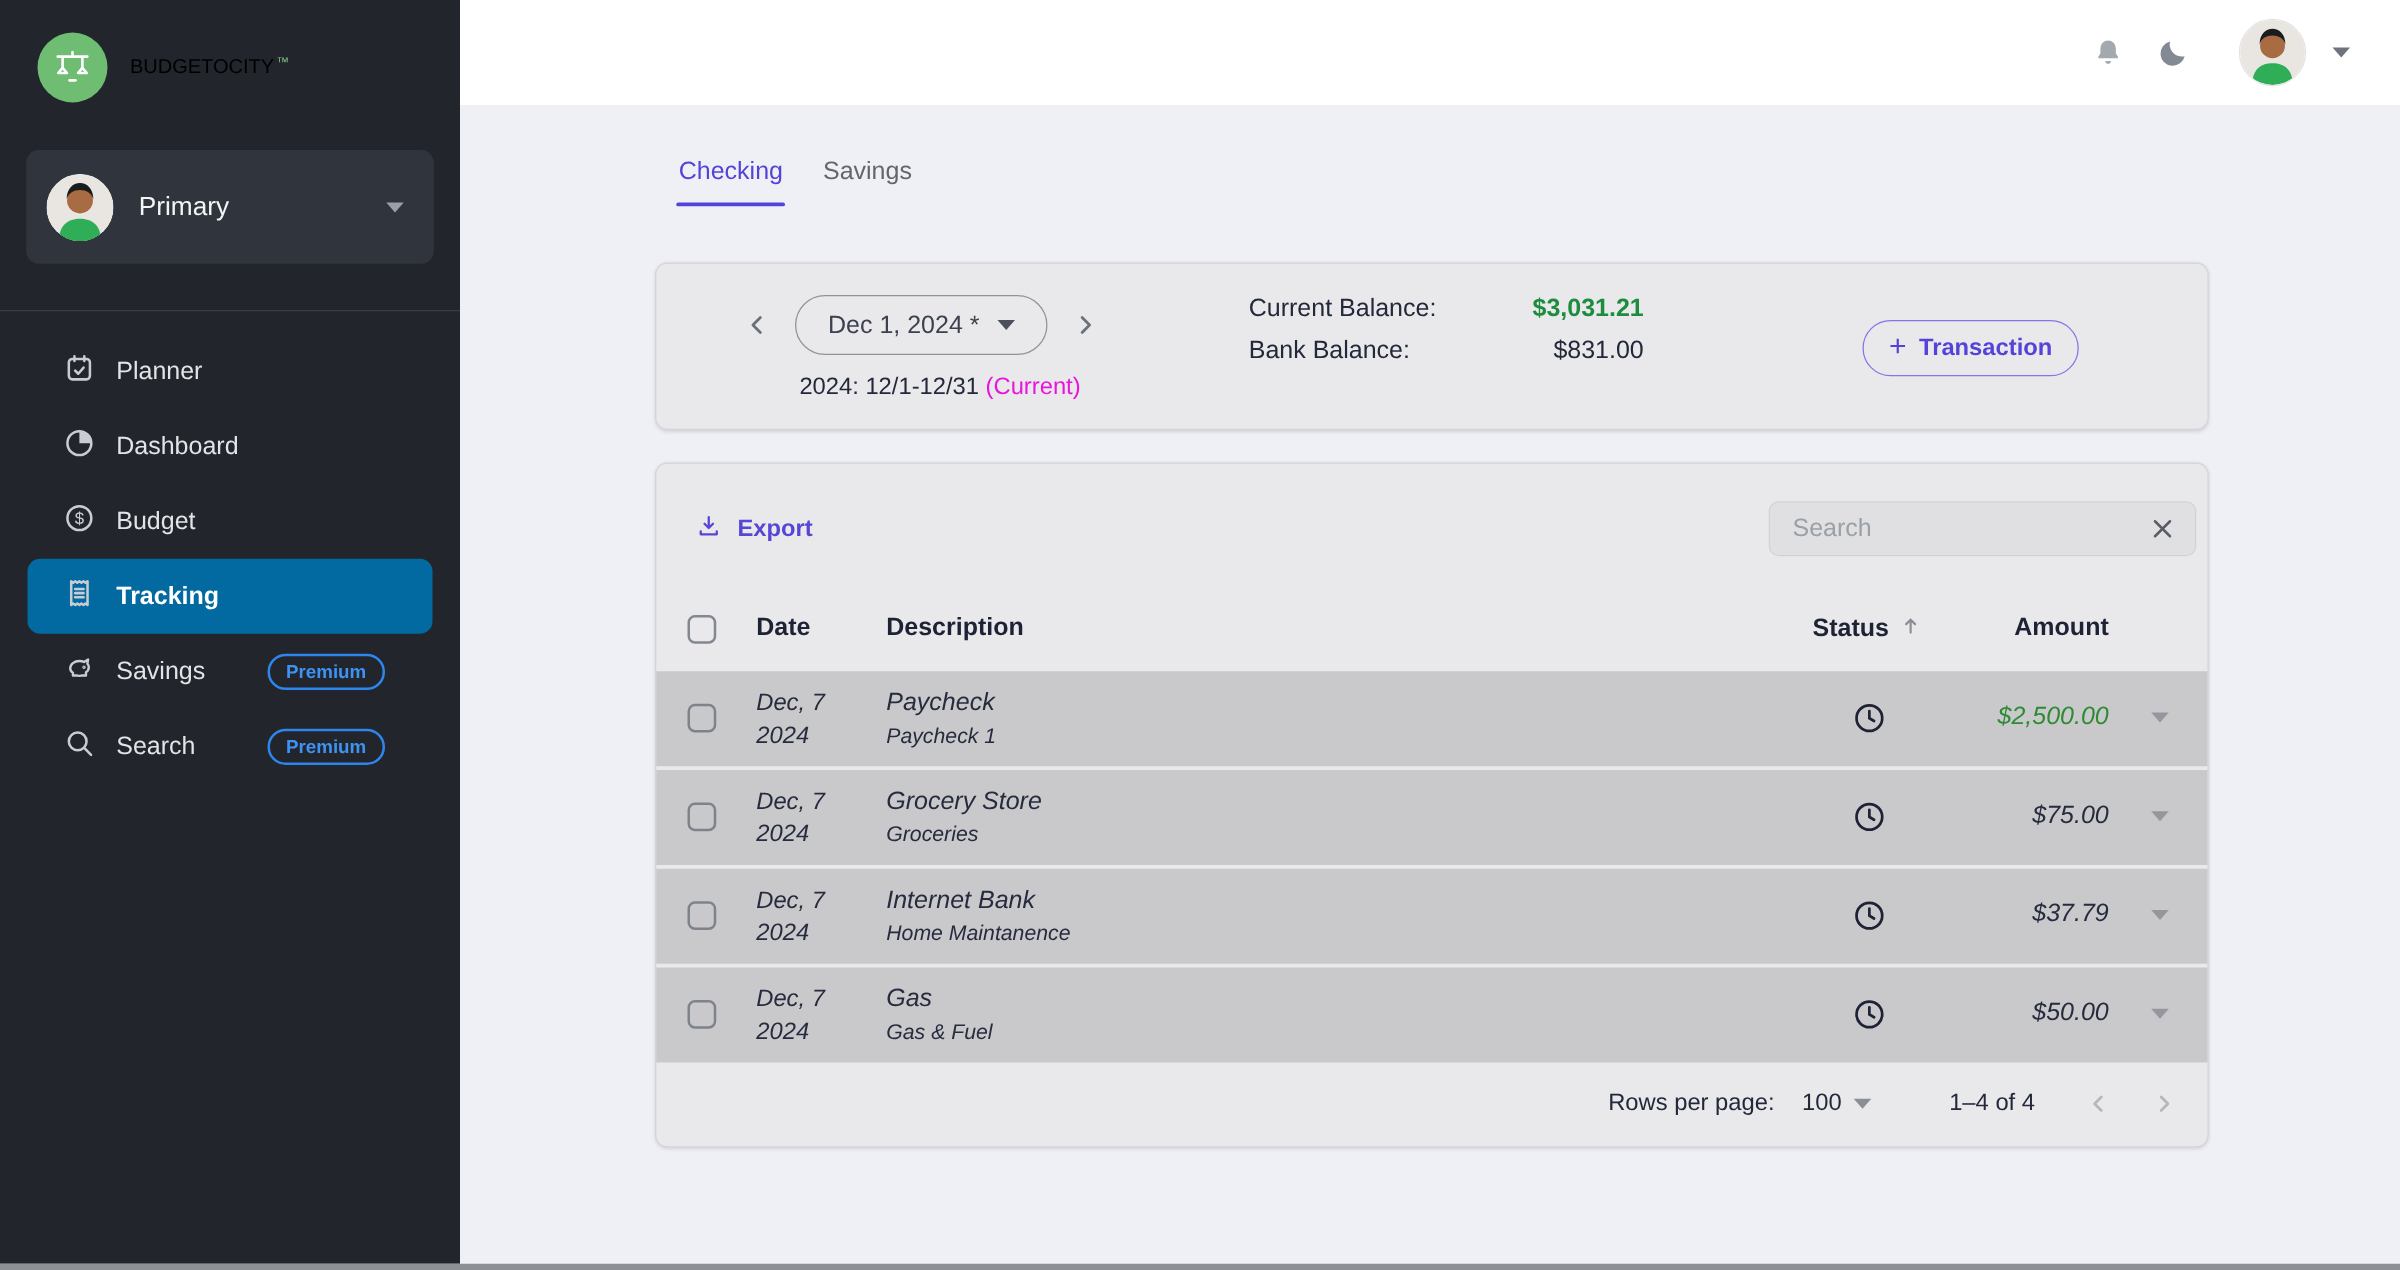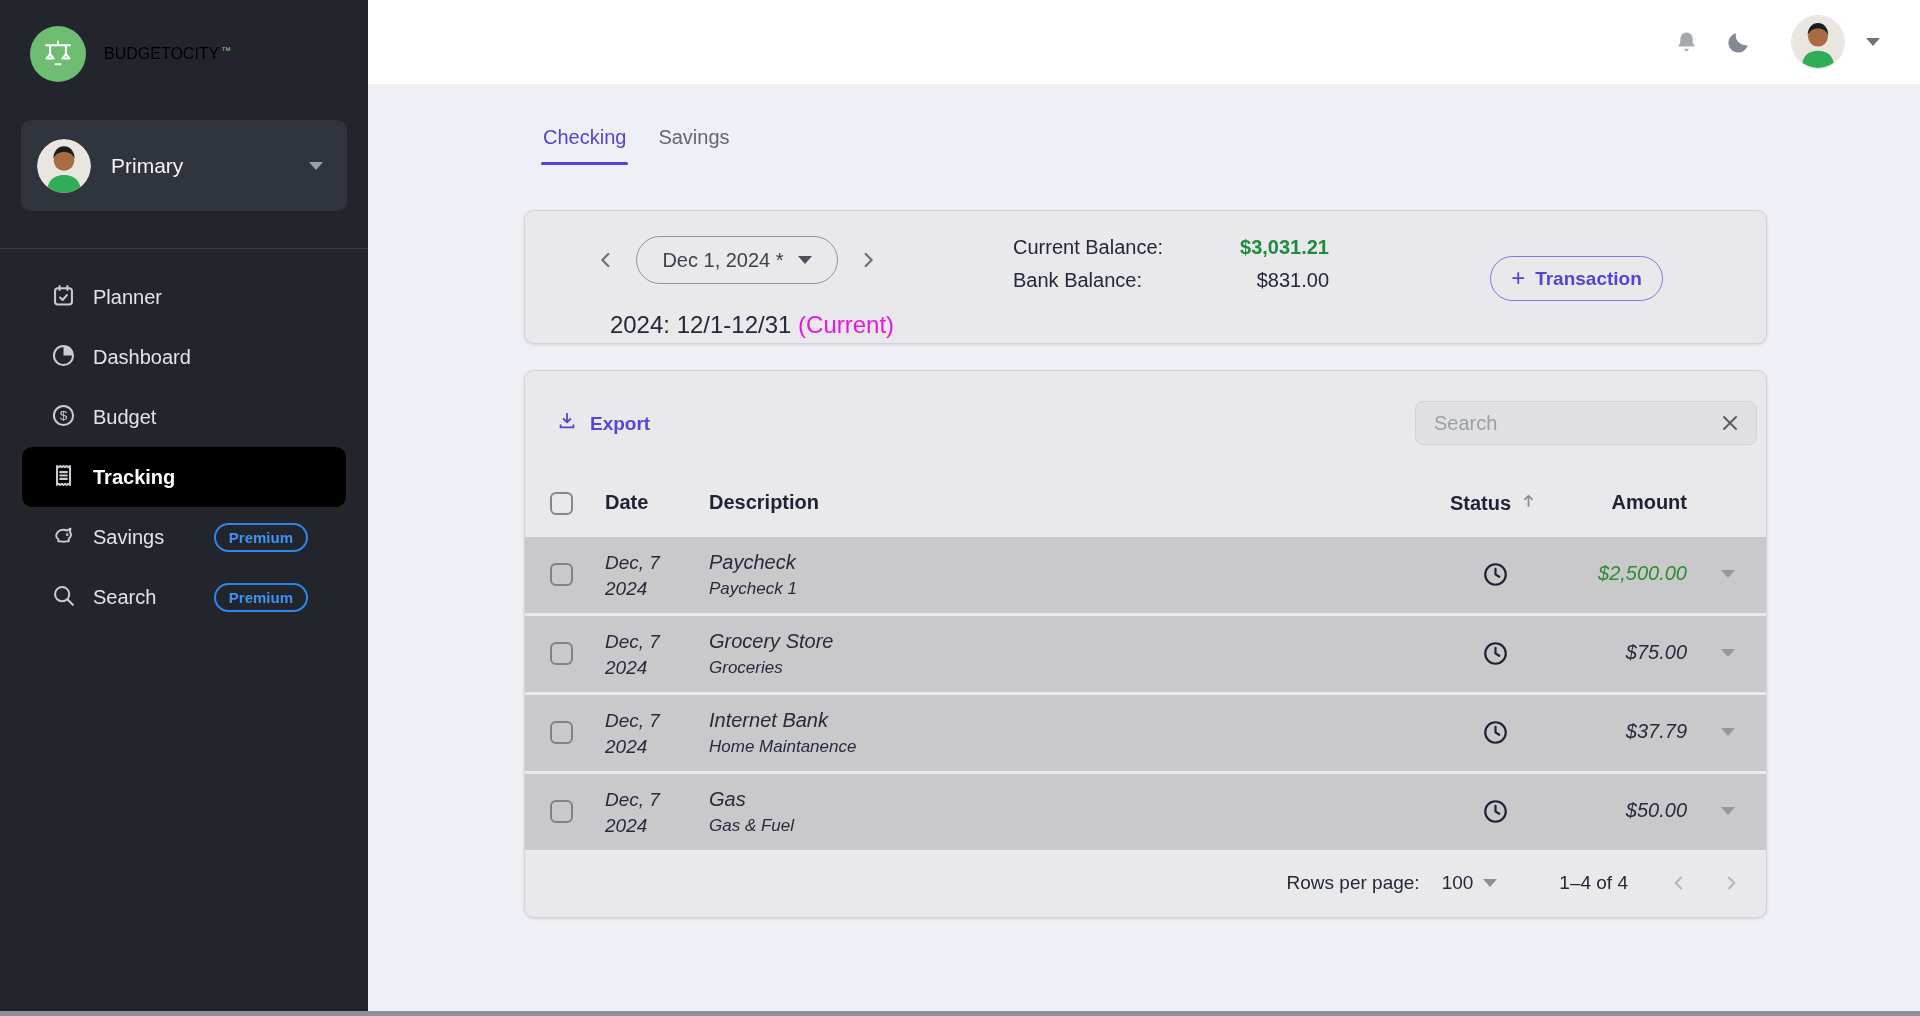--- a/index.html
+++ b/index.html
@@ -15,21 +15,21 @@
 
   .account-card { margin:14px 21px 0 21px; height:91px; background:#30343c; border-radius:10px; display:flex; align-items:center; padding:0 24px 0 16px; cursor:pointer; }
   .account-avatar { width:54px; height:54px; border-radius:50%; overflow:hidden; flex:0 0 auto; }
   .account-label { color:#f3f4f6; font-size:21px; font-weight:500; margin-left:20px; }
   .caret { width:0; height:0; border-left:7px solid transparent; border-right:7px solid transparent; border-top:8px solid #9aa0a8; margin-left:auto; }
 
   .side-divider { height:1px; background:#393d45; margin-top:37px; }
 
   .nav { margin-top:18px; }
   .nav-item { display:flex; align-items:center; height:60px; margin:0 22px; padding:0 38px 0 28px; border-radius:10px; color:#e2e4e7; cursor:pointer; }
-  .nav-item.active { background:#000000; }
+  .nav-item.active { background:#0369a1; }
   .nav-item svg { width:27px; height:27px; color:#c9ccd2; flex:0 0 auto; }
   .nav-label { font-size:20px; font-weight:500; margin-left:16px; }
   .nav-item.active .nav-label { font-weight:700; color:#fff; }
   .premium-badge { margin-left:auto; border:2px solid #2e86ec; color:#3d92f2; font-size:15px; font-weight:600; border-radius:16px; padding:4px 13px; }
 
   
   .topbar { position:absolute; left:368px; top:0; right:0; height:84px; background:#ffffff; z-index:4; display:flex; align-items:center; justify-content:flex-end; padding-right:40px; gap:0; }
   .topbar .icon-btn { width:44px; height:44px; display:flex; align-items:center; justify-content:center; cursor:pointer; }
   .bell-icon svg { width:27px; height:27px; color:#a4a9b0; }
   .moon-icon svg { width:27px; height:27px; color:#848a93; margin-left:16px; }
@@ -47,24 +47,24 @@
   .card { position:absolute; left:156px; width:1243px; background:#e9e9eb; border:1px solid #d4d4d8; border-radius:10px; box-shadow:0 1px 3px rgba(0,0,0,.12); }
   .card.period-card { top:126px; height:134px; }
   .card.table-card { top:286px; height:548px; }
 
   
   .period-nav { position:absolute; left:66px; top:25px; display:flex; align-items:center; }
   .chev-btn { width:30px; height:48px; display:flex; align-items:center; justify-content:center; cursor:pointer; color:#6b7077; }
   .chev-btn svg { width:22px; height:22px; }
   .date-pill { margin:0 15px; width:202px; height:48px; border:1.5px solid #8f949c; border-radius:24px; display:flex; align-items:center; justify-content:center; gap:14px; cursor:pointer; color:#3c4150; font-size:20px; font-weight:500; }
   .date-pill .caret { margin-left:0; border-top-color:#4a4f59; }
-  .period-range { position:absolute; left:66px; top:100px; width:322px; text-align:center; font-size:24px; color:#23283a; }
+  .period-range { position:absolute; left:66px; top:88px; width:322px; text-align:center; font-size:19px; color:#23283a; }
   .current-flag { color:#e816dd; }
 
-  .balances { position:absolute; left:488px; top:20px; }
+  .balances { position:absolute; left:474px; top:20px; }
   .bal-row { display:flex; align-items:center; height:33px; }
   .bal-label { width:160px; font-size:20px; color:#23283a; }
   .bal-value { width:156px; text-align:right; font-size:20px; color:#23283a; }
   .bal-value.green { color:#1d8c3f; font-weight:700; }
 
   .transaction-btn { position:absolute; left:965px; top:45px; width:173px; height:45px; border:1.5px solid #8277e8; border-radius:23px; background:transparent; color:#5443d8; font-size:19px; font-weight:600; display:flex; align-items:center; justify-content:center; gap:10px; cursor:pointer; font-family:inherit; }
   .plus-glyph { font-size:24px; font-weight:400; line-height:1; margin-top:-2px; }
 
   
   .export-btn { position:absolute; left:21px; top:33px; display:flex; align-items:center; gap:12px; color:#5746d6; font-size:19px; font-weight:600; cursor:pointer; padding:6px 10px; }

